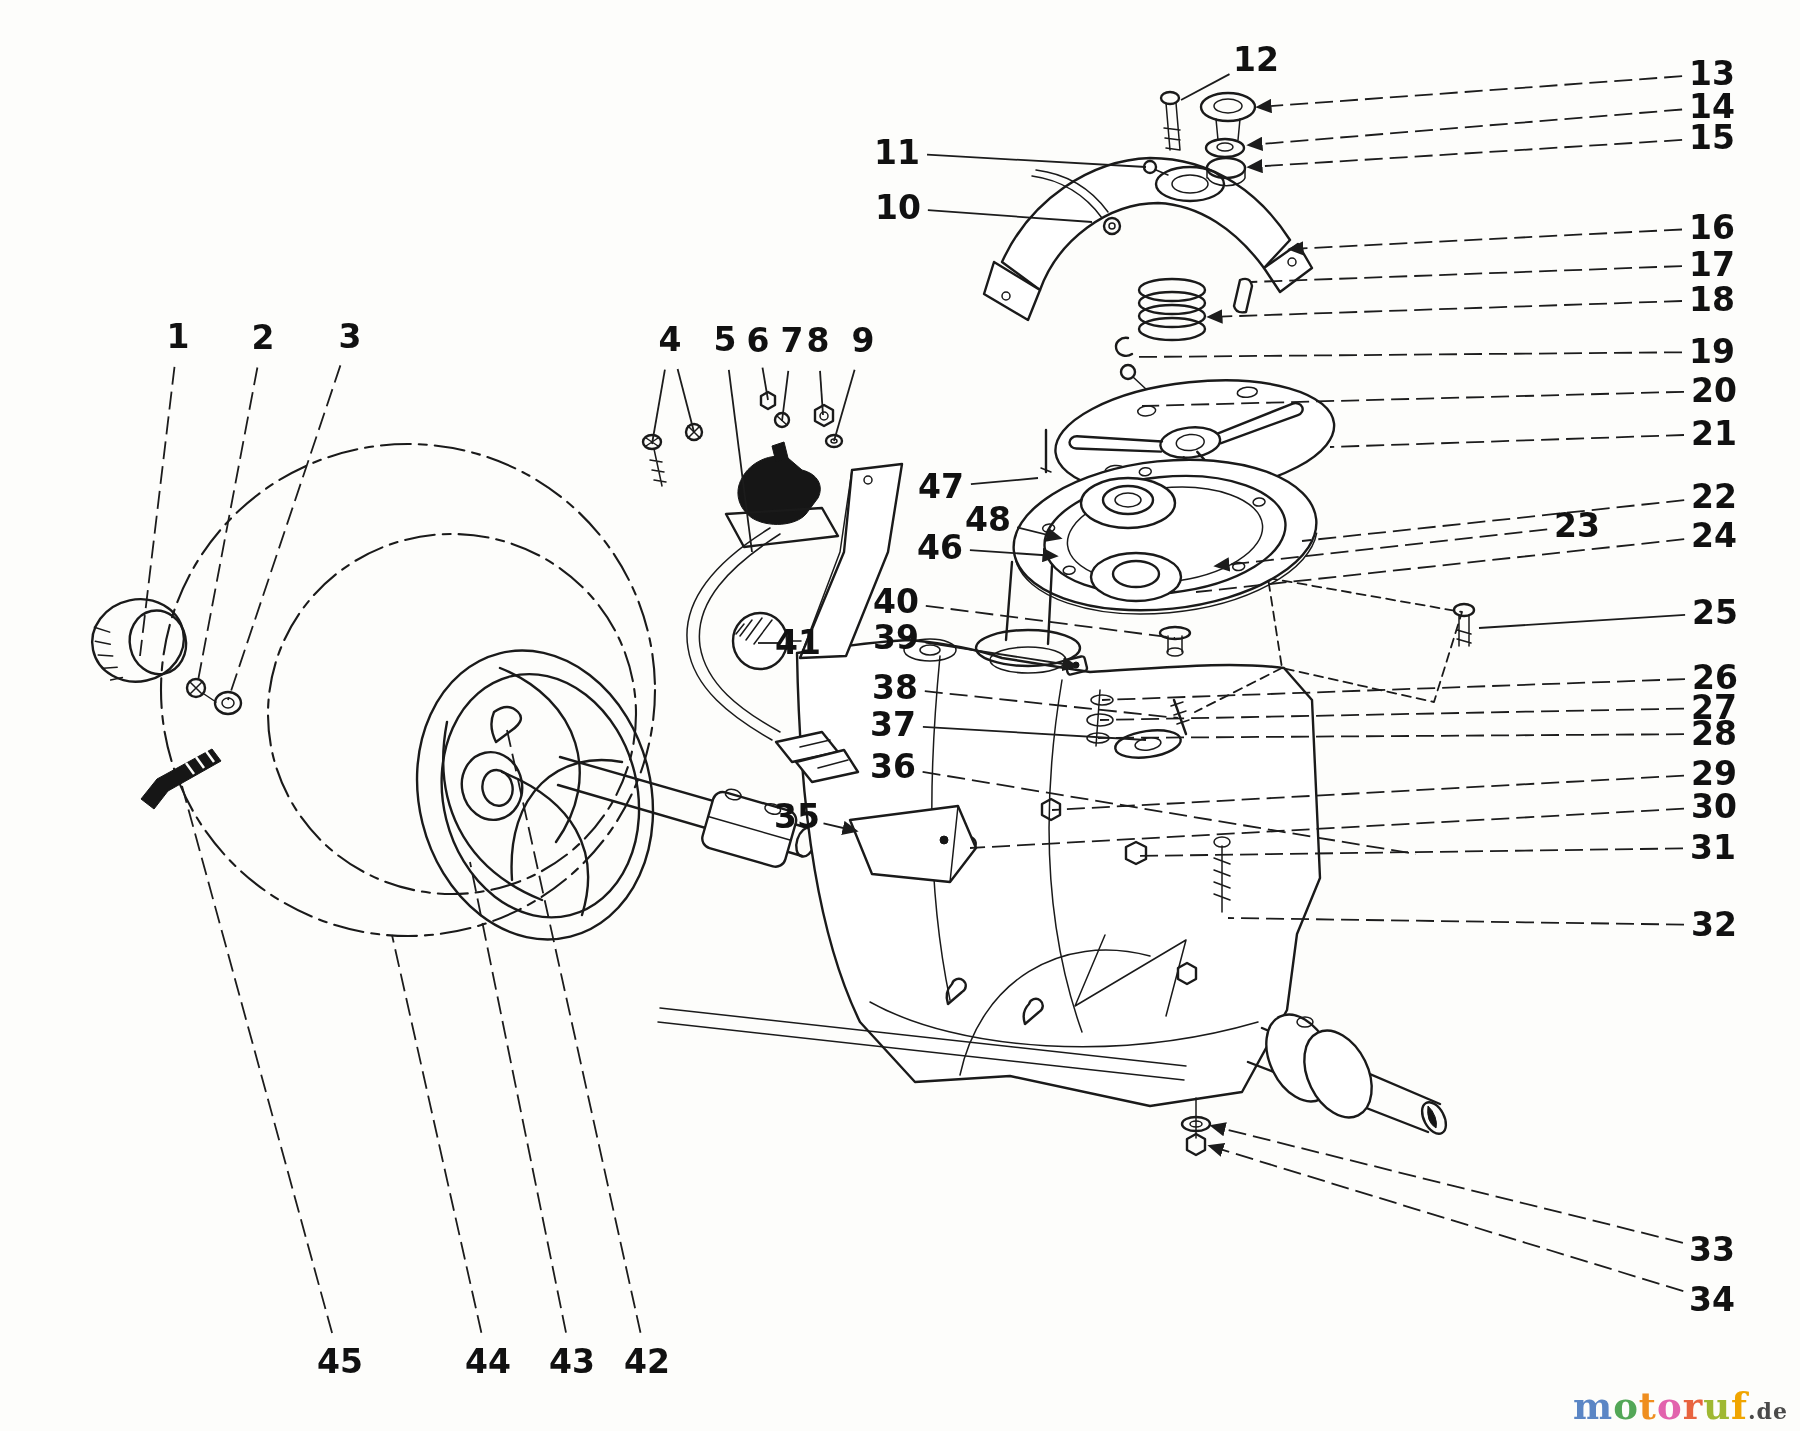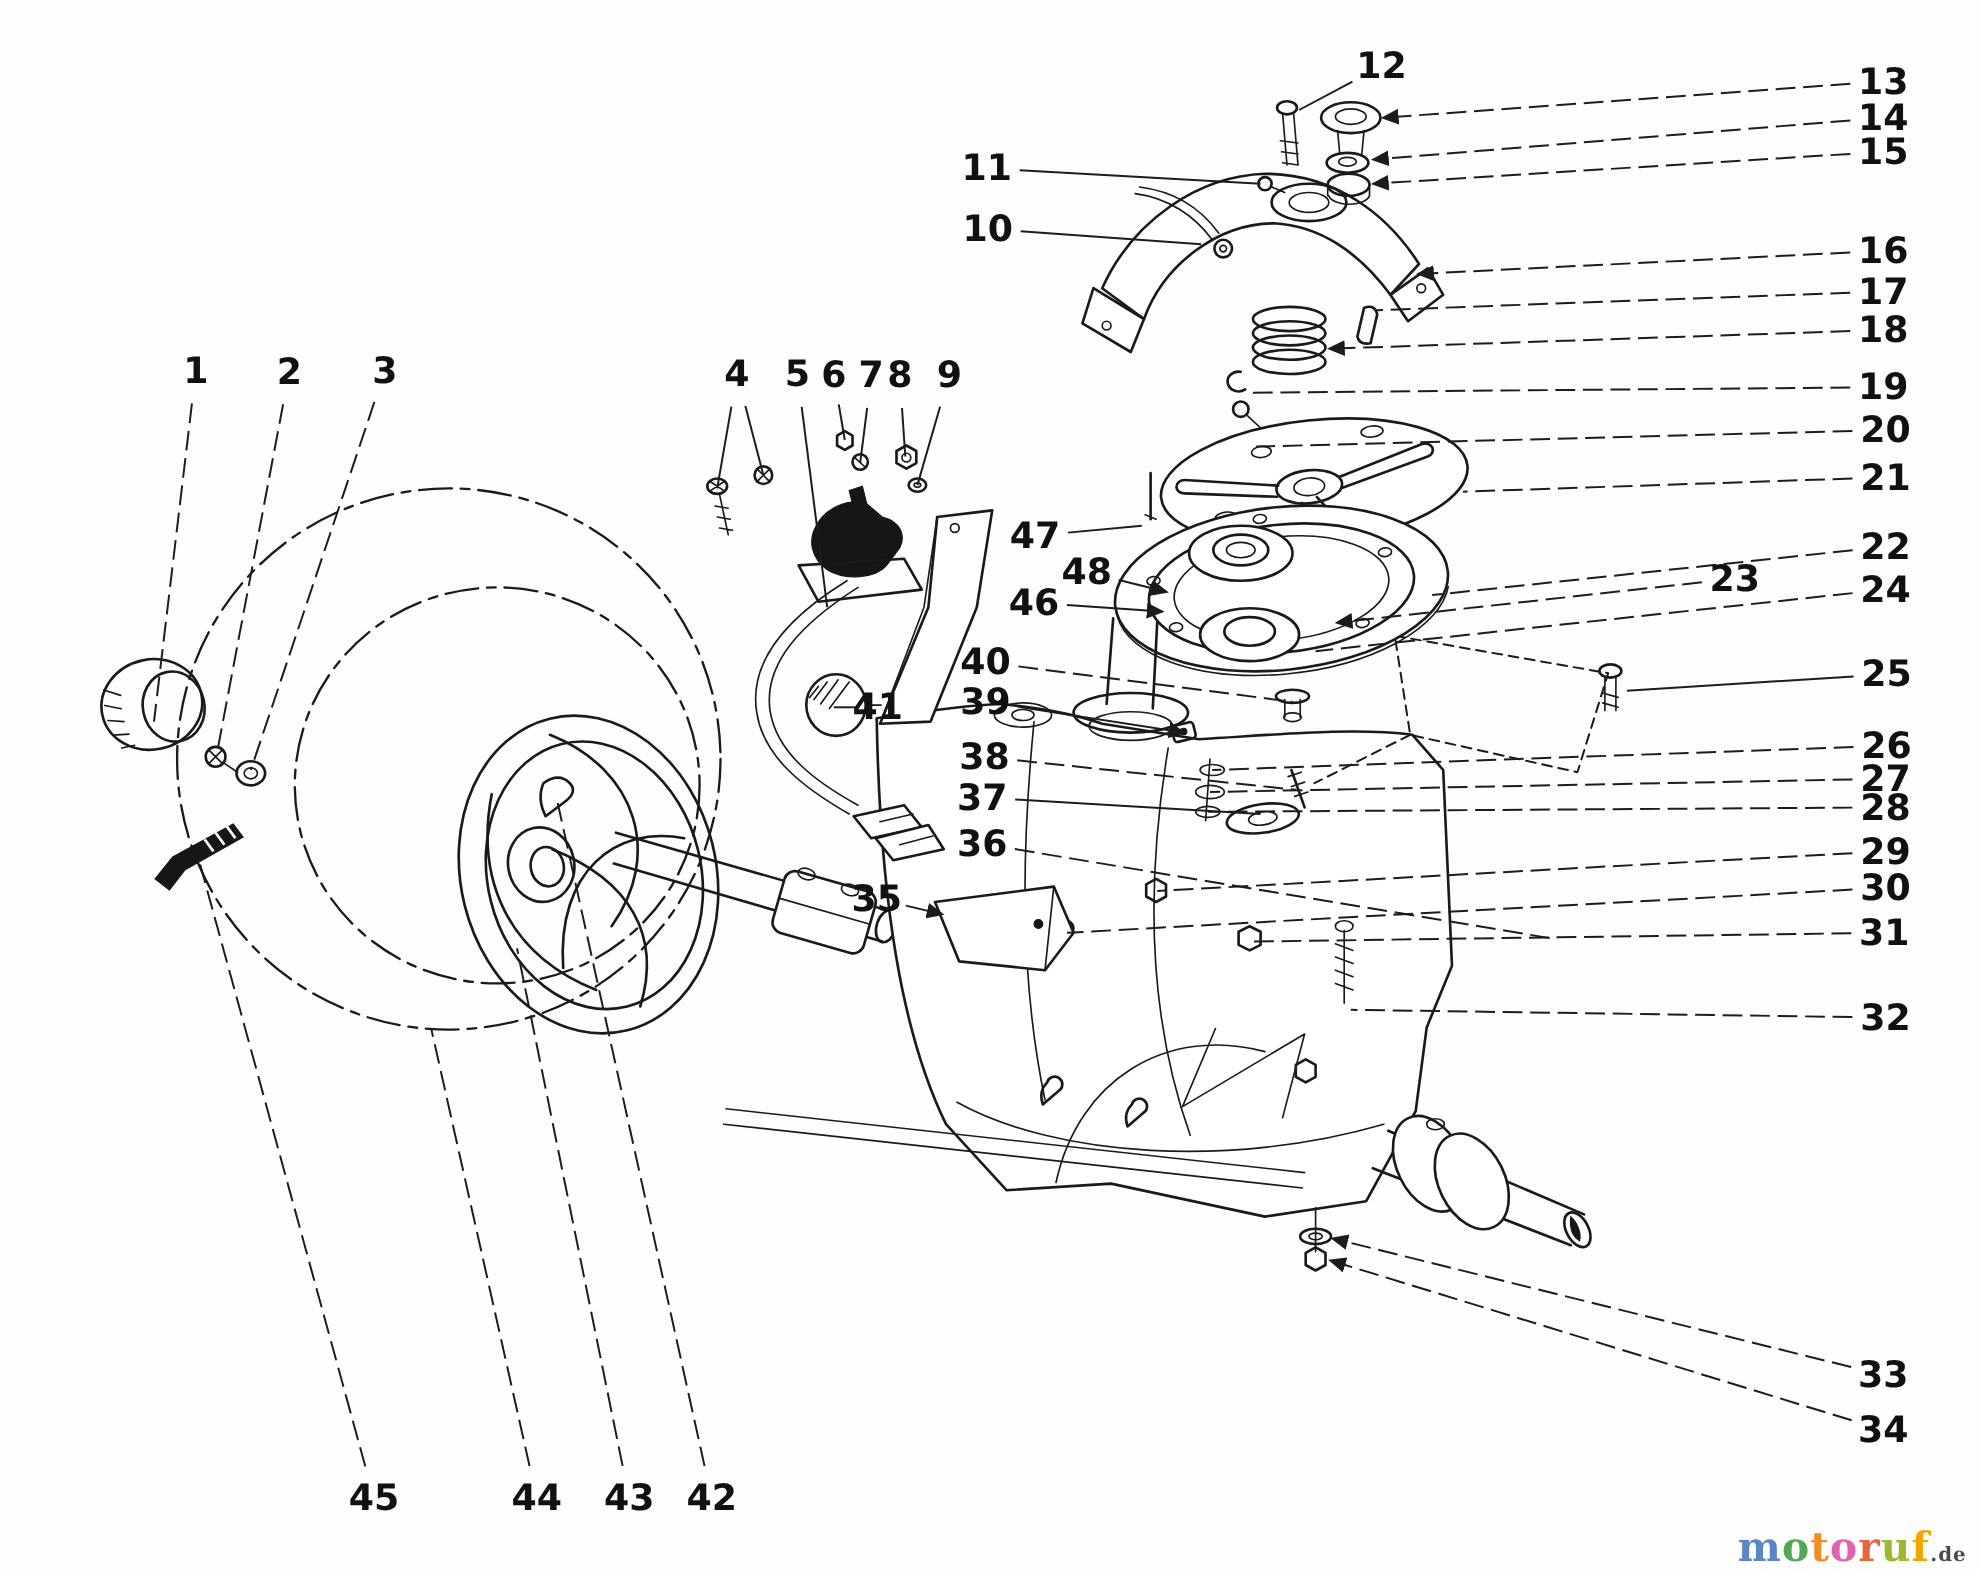--- a/index.html
+++ b/index.html
@@ -8,21 +8,21 @@
   svg.diagram{position:absolute;left:0;top:0;width:1800px;height:1431px;}
   .art{fill:none;stroke:#1a1a1a;stroke-width:2.4;stroke-linecap:round;stroke-linejoin:round;}
   .thin{stroke-width:1.5;}
   .wfill{fill:#ffffff;}
   .bfill{fill:#161616;stroke:#161616;}
   .phantom{stroke-dasharray:30 8 8 8;stroke-width:2.1;}
   .dashed{stroke-dasharray:9 6;stroke-width:1.8;}
   .leader{stroke:#1c1c1c;stroke-width:1.8;fill:none;}
   .callout{font-family:"DejaVu Sans",sans-serif;font-weight:700;font-size:33px;fill:#111;text-anchor:middle;}
   .watermark{position:absolute;right:12px;bottom:6px;font-family:"DejaVu Serif",serif;font-weight:700;font-size:37px;letter-spacing:1px;line-height:1;}
-  .watermark .suffix{font-size:18px;font-weight:700;}
+  .watermark .suffix{font-size:22px;font-weight:700;}
 </style>
 </head>
 <body>
 
 <div class="stage">
 <svg class="diagram" viewBox="0 0 1800 1431">
   <defs>
     <marker id="arrowhead" markerWidth="9" markerHeight="8" refX="7.5" refY="4" orient="auto">
       <path d="M0,0 L9,4 L0,8 Z" fill="#1c1c1c"></path>
     </marker>

